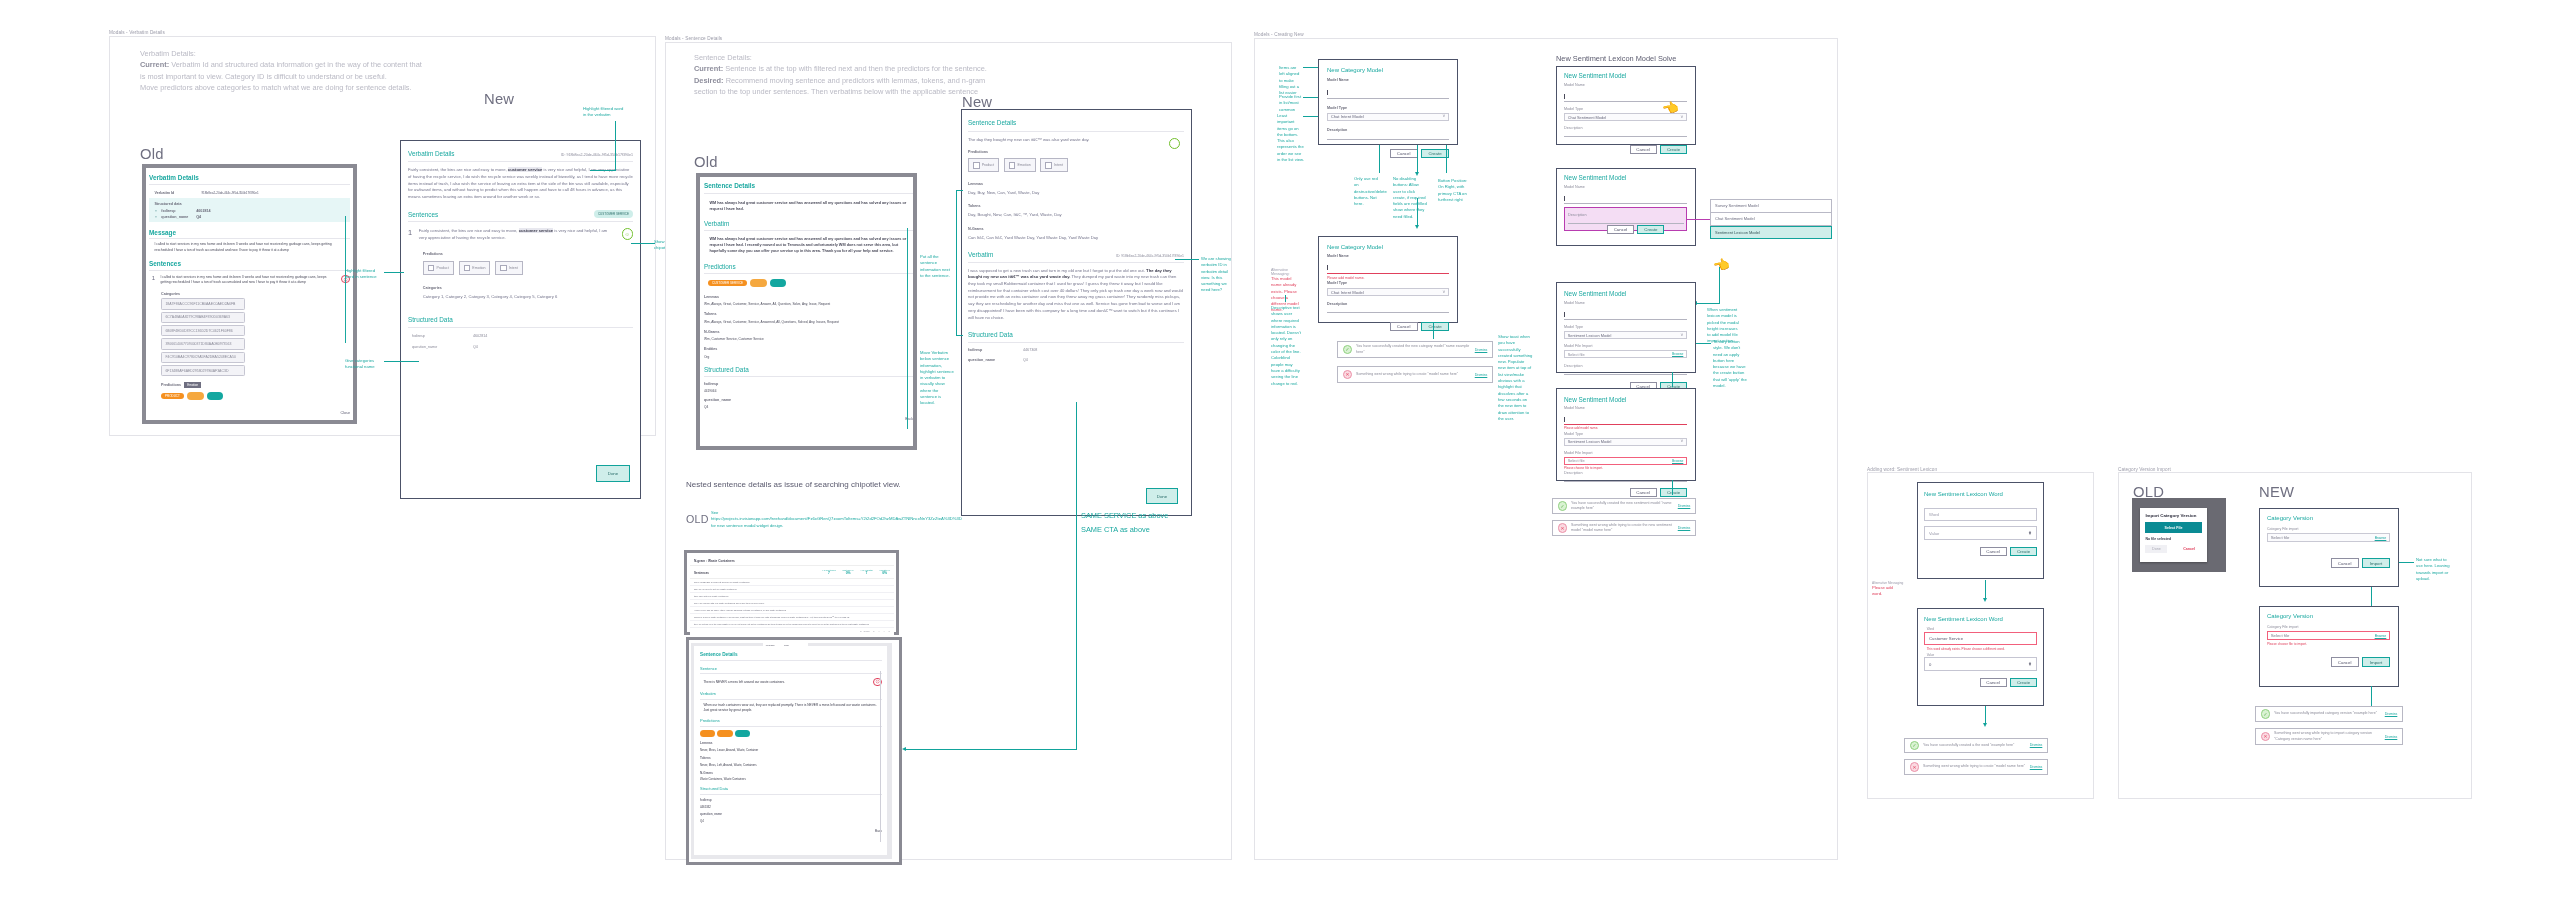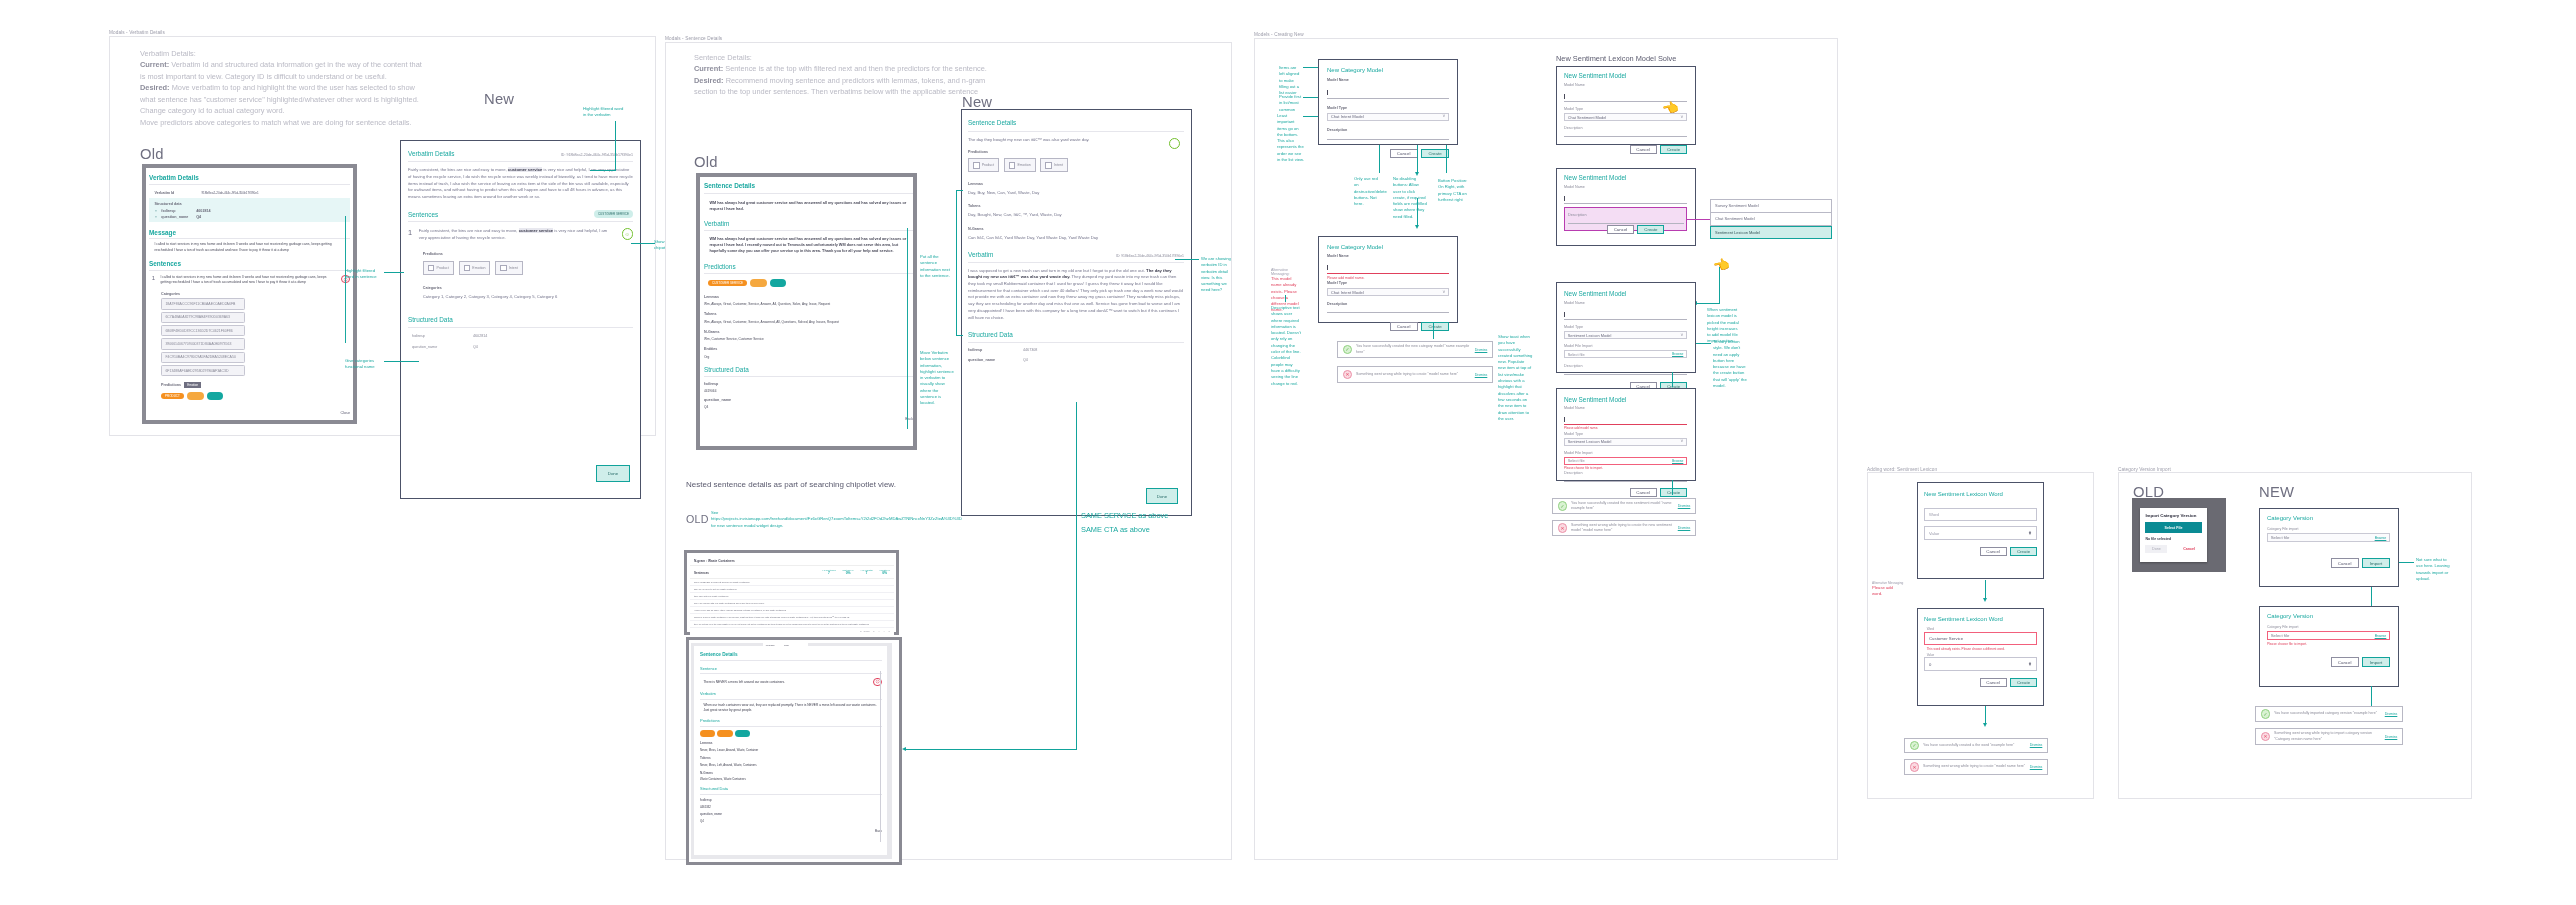--- a/index.html
+++ b/index.html
@@ -52,21 +52,20 @@
 </style>
 </head>
 <body>
 
 <div class="board-label" style="left:109px;top:30px;">Modals - Verbatim Details</div>
 <div class="board" style="left:109px;top:36px;width:547px;height:400px;"></div>
 
 <div class="note" style="position:absolute;left:140px;top:48px;width:288px;">
   <div>Verbatim Details:</div>
   <div><b>Current:</b><span> Verbatim Id and structured data information get in the way of the content that is most important to view. Category ID is difficult to understand or be useful.</span></div>
-  <div><b>Desired:</b><span> Move verbatim to top and highlight the word the user has selected to show what sentence has "customer service" highlighted/whatever other word is highlighted. Change category id to actual category word.</span></div>
   <div>Move predictors above categories to match what we are doing for sentence details.</div>
 </div>
 
 <div class="oldnew" style="position:absolute;left:140px;top:146px;">Old</div>
 <div class="oldnew" style="position:absolute;left:484px;top:91px;">New</div>
 
 <div class="oldwin" style="left:142px;top:164px;width:215px;height:260px;"></div>
 <div style="position:absolute;left:149px;top:174px;width:201px;">
   <div class="modal-title" style="font-weight:bold;">Verbatim Details</div>
   <div class="hr" style="margin:3.4px 0 6px;"></div>
@@ -275,21 +274,21 @@
 <div class="btn btn-create" style="position:absolute;left:1146px;top:488px;width:32px;height:16px;">Done</div>
 
 <div class="ann" style="position:absolute;left:920px;top:254px;width:34px;">Put all the sentence information next to the sentence.</div>
 <div class="conn conn-v" style="left:956px;top:190px;height:146px;"></div>
 <div class="conn conn-h" style="left:956px;top:190px;width:6.7px;"></div>
 <div class="conn conn-h" style="left:956px;top:335px;width:6.7px;"></div>
 <div class="ann" style="position:absolute;left:920px;top:350px;width:34px;">Move Verbatim below sentence information, highlight sentence in verbatim to visually show where the sentence is located.</div>
 <div class="ann" style="position:absolute;left:1201px;top:256px;width:32px;">We are showing verbatim ID in verbatim detail view. Is this something we need here?</div>
 <div class="conn conn-h" style="left:1175px;top:259px;width:24px;"></div>
 
-<div style="position:absolute;left:686px;top:480px;font-size:8px;color:#5a5a6e;">Nested sentence details as part of searching chipotlet view.</div>
+<div style="position:absolute;left:686px;top:480px;font-size:8px;color:#5a5a6e;">Nested sentence details as issue of searching chipotlet view.</div>
 <div class="oldnew" style="position:absolute;left:686px;top:513px;font-size:10.7px;">OLD</div>
 <div class="ann" style="position:absolute;left:711px;top:510px;width:107px;">See https://projects.invisionapp.com/freehand/document/Fz6xGRenQ7zoomToItems=Y2t2d2FOd2hzMDAwZTNlNncxNnY3ZzZteA%3D%3D for new sentence modal widget design.</div>
 <div class="big-note" style="position:absolute;left:1081px;top:510px;">SAME SERVICE as above</div>
 <div class="big-note" style="position:absolute;left:1081px;top:524px;">SAME CTA as above</div>
 
 <div class="oldwin" style="left:684px;top:550px;width:215px;height:85px;border-width:3.4px;"></div>
 <div style="position:absolute;left:690px;top:556px;width:204px;background:#fff;">
   <div style="font-size:3.2px;color:#4a4a5a;font-weight:bold;padding:2.7px 4px;border-bottom:0.7px solid #eee;">N-gram : Waste Containers</div>
   <div style="display:flex;justify-content:space-between;padding:2.7px 4px;border-bottom:0.7px solid #eee;align-items:flex-end;">
     <span style="font-size:3px;font-weight:bold;color:#4a4a5a;">Sentences</span>

